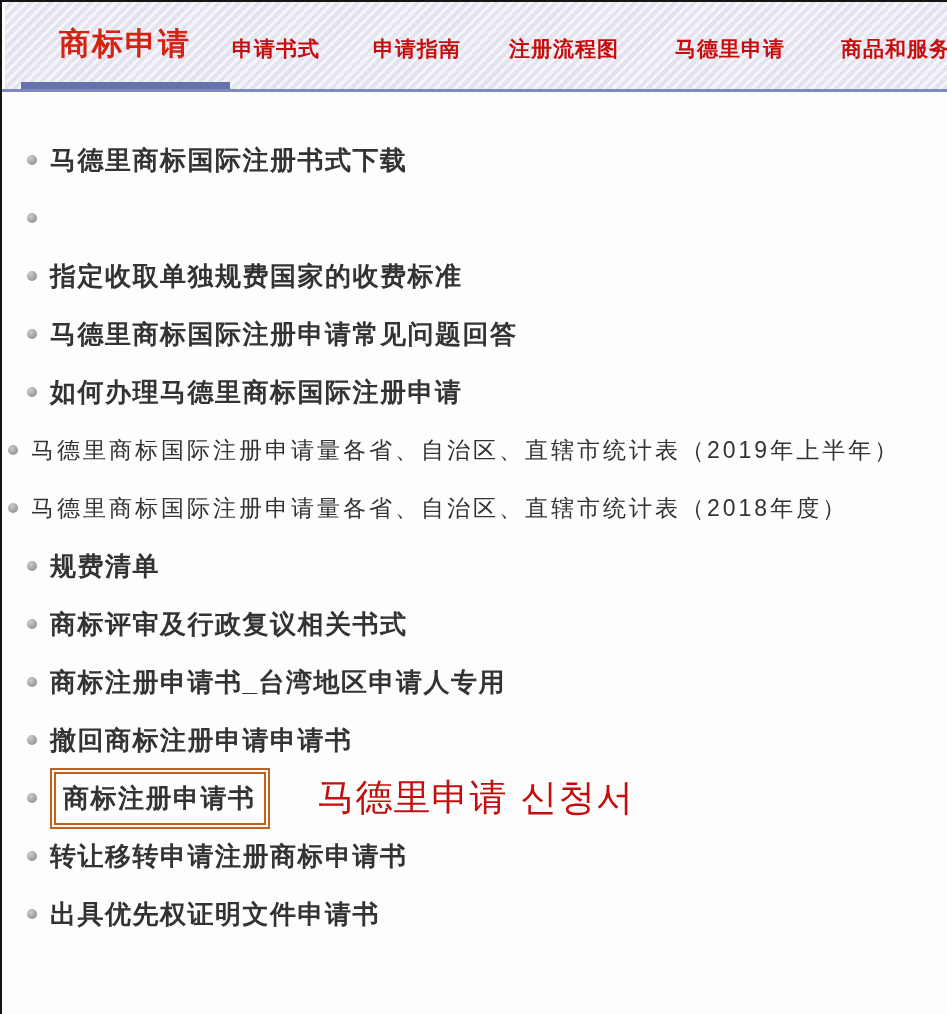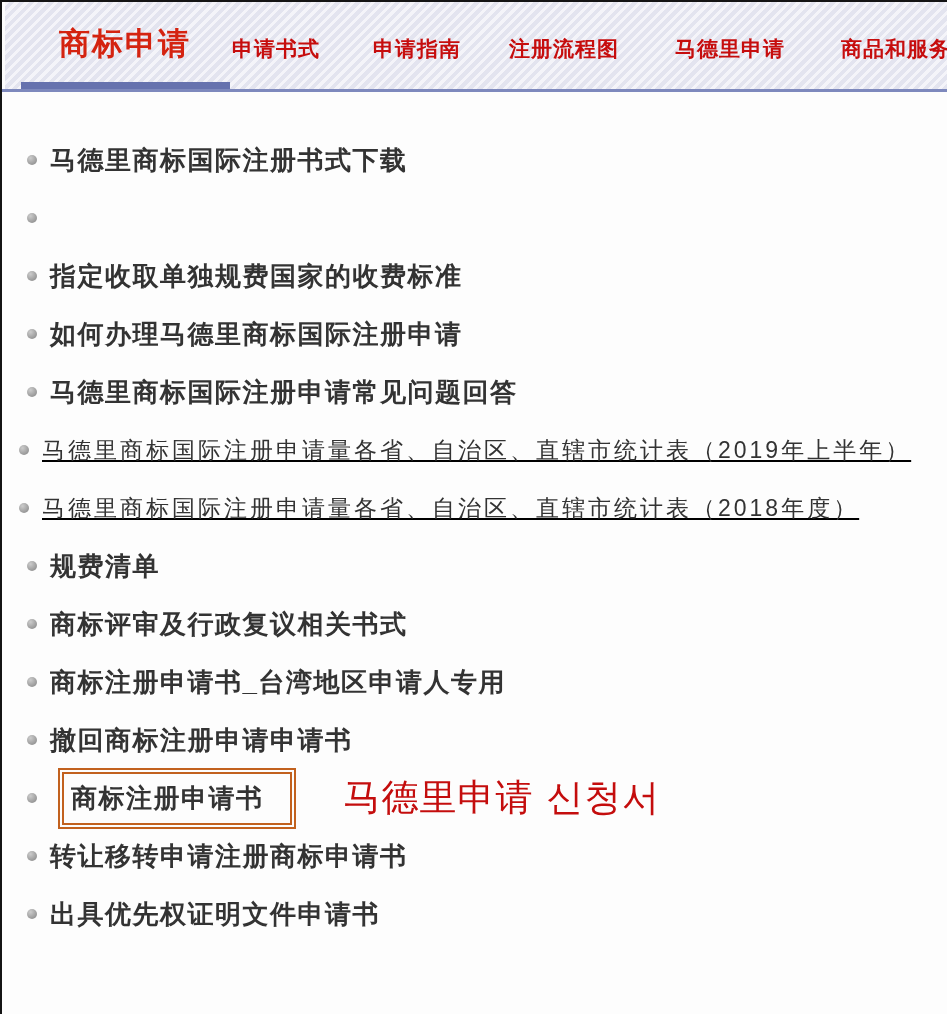--- a/index.html
+++ b/index.html
@@ -64,33 +64,33 @@
     margin-right:13px;flex-shrink:0;
   }
   .label{
     font-size:26px;
     color:var(--text-dark,#333333);
     font-weight:700;
     letter-spacing:1.5px;
     cursor:pointer;
   }
   .underlined{text-decoration:underline;text-underline-offset:4px;}
-  li.long{padding-left:17px;text-decoration:underline;}
+  li.long{padding-left:6px;}
   li.long .label{
     font-size:23px;
     font-weight:500;
     letter-spacing:3px;
   }
   .hand-box{
     display:inline-flex;align-items:center;
-    margin-left:12px;
+    margin-left:4px;
     border:2px solid var(--box-orange,#c2611e);
     outline:2px solid var(--box-orange,#c2611e);
     outline-offset:2px;
-    padding:7px 26px 7px 7px;
+    padding:7px 8px 7px 7px;
     background:transparent;
   }
   .korean{
     margin-left:52px;
     font-family:"DejaVu Serif","Liberation Serif",serif;
     font-size:37px;
     color:var(--annotation-red,#c40d0d);
     letter-spacing:1px;
   }
 </style>
@@ -120,25 +120,25 @@
         </li>
         <li>
           <span class="bullet"></span>
         </li>
         <li>
           <span class="bullet"></span>
           <span class="label">指定收取单独规费国家的收费标准</span>
         </li>
         <li>
           <span class="bullet"></span>
-          <span class="label">如何办理马德里商标国际注册申请</span>
+          <span class="label">马德里商标国际注册申请常见问题回答</span>
         </li>
         <li>
           <span class="bullet"></span>
-          <span class="label">马德里商标国际注册申请常见问题回答</span>
+          <span class="label">如何办理马德里商标国际注册申请</span>
         </li>
         <li class="long">
           <span class="bullet"></span>
           <span class="label">马德里商标国际注册申请量各省、自治区、直辖市统计表（2019年上半年）</span>
         </li>
         <li class="long">
           <span class="bullet"></span>
           <span class="label">马德里商标国际注册申请量各省、自治区、直辖市统计表（2018年度）</span>
         </li>
         <li>

